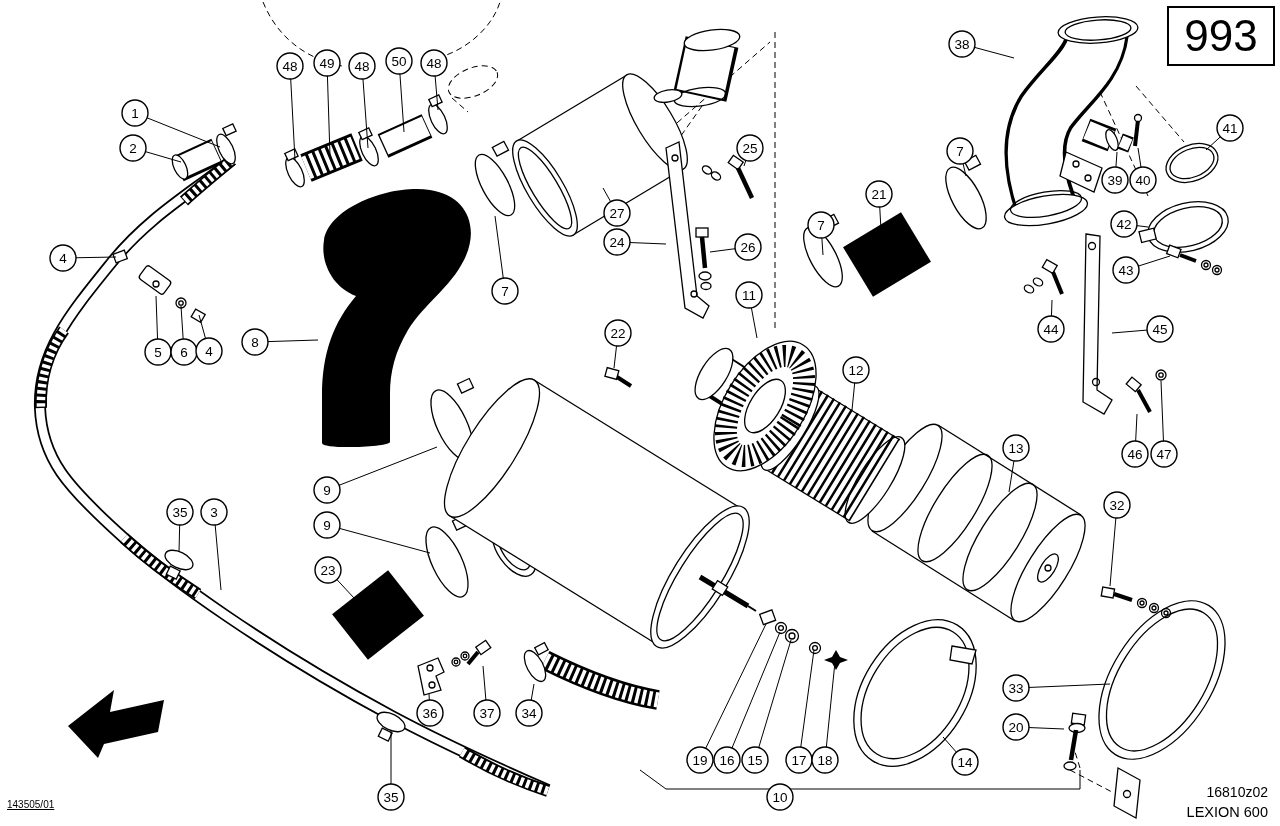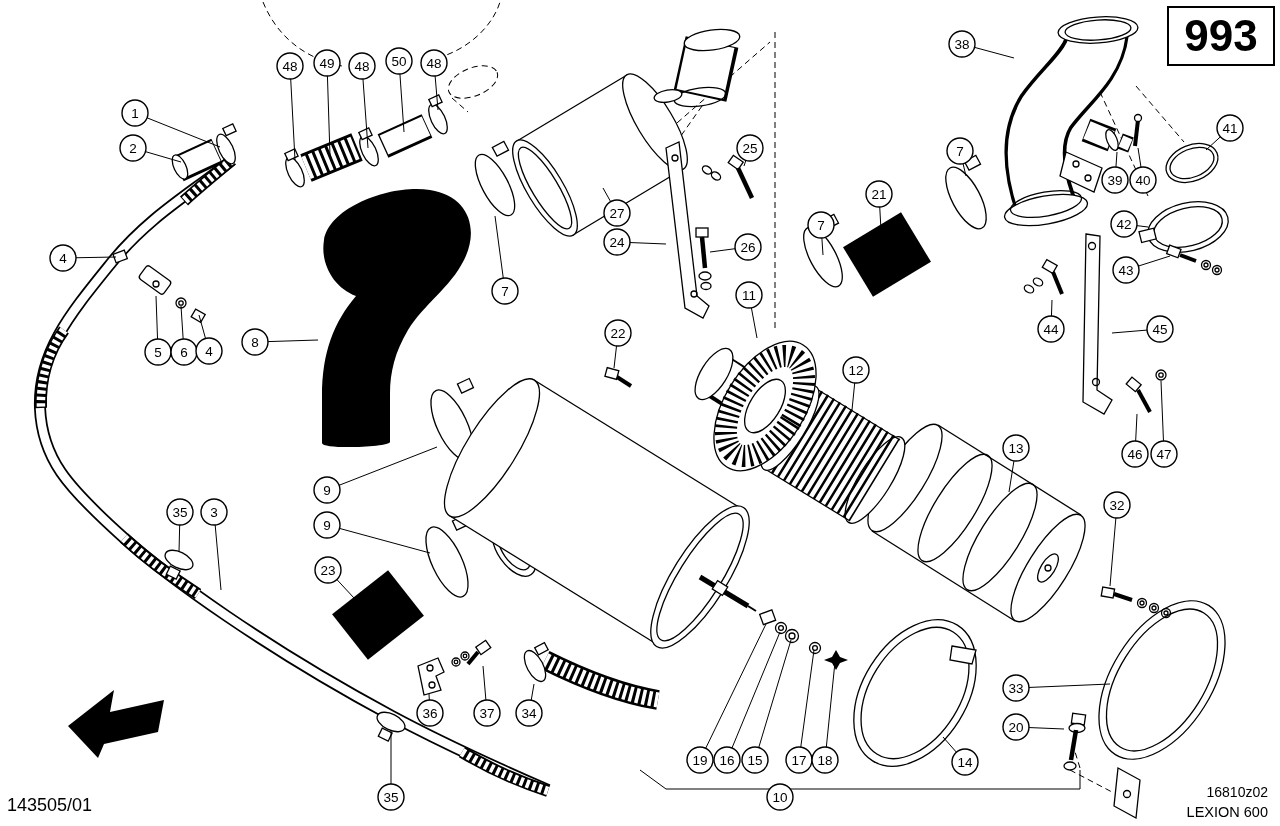--- a/index.html
+++ b/index.html
@@ -8,22 +8,22 @@
   .page svg{position:absolute;left:0;top:0;}
   .ln{fill:none;stroke:#000;stroke-width:1.3;}
   .lnw{fill:#fff;stroke:#000;stroke-width:1.3;}
   .thin{fill:none;stroke:#000;stroke-width:1;}
   .dash{fill:none;stroke:#000;stroke-width:1;stroke-dasharray:6 4;}
   .blk{fill:#000;stroke:none;}
   .balloon{fill:#fff;stroke:#000;stroke-width:1.4;}
   .balloon-label{font:13.5px "Liberation Sans",sans-serif;text-anchor:middle;fill:#000;}
   .leader{stroke:#000;stroke-width:1;}
   .pagenum{position:absolute;top:6px;right:5px;width:104px;height:56px;border:2.5px solid #000;
-           display:flex;align-items:center;justify-content:center;font-weight:bold;font-size:44px;}
-  .ref-left{position:absolute;left:7px;bottom:10px;font-size:18px;}
+           display:flex;align-items:center;justify-content:center;font-weight:normal;font-size:44px;}
+  .ref-left{position:absolute;left:7px;bottom:16px;font-size:10px;text-decoration:underline;}
   .ref-right{position:absolute;right:12px;bottom:26px;font-size:14px;text-align:right;}
   .model{position:absolute;right:12px;bottom:6px;font-size:14.5px;text-align:right;}
 </style>
 </head>
 <body>
 
 <div class="page">
 
 <svg width="1280" height="826" viewBox="0 0 1280 826">
 

